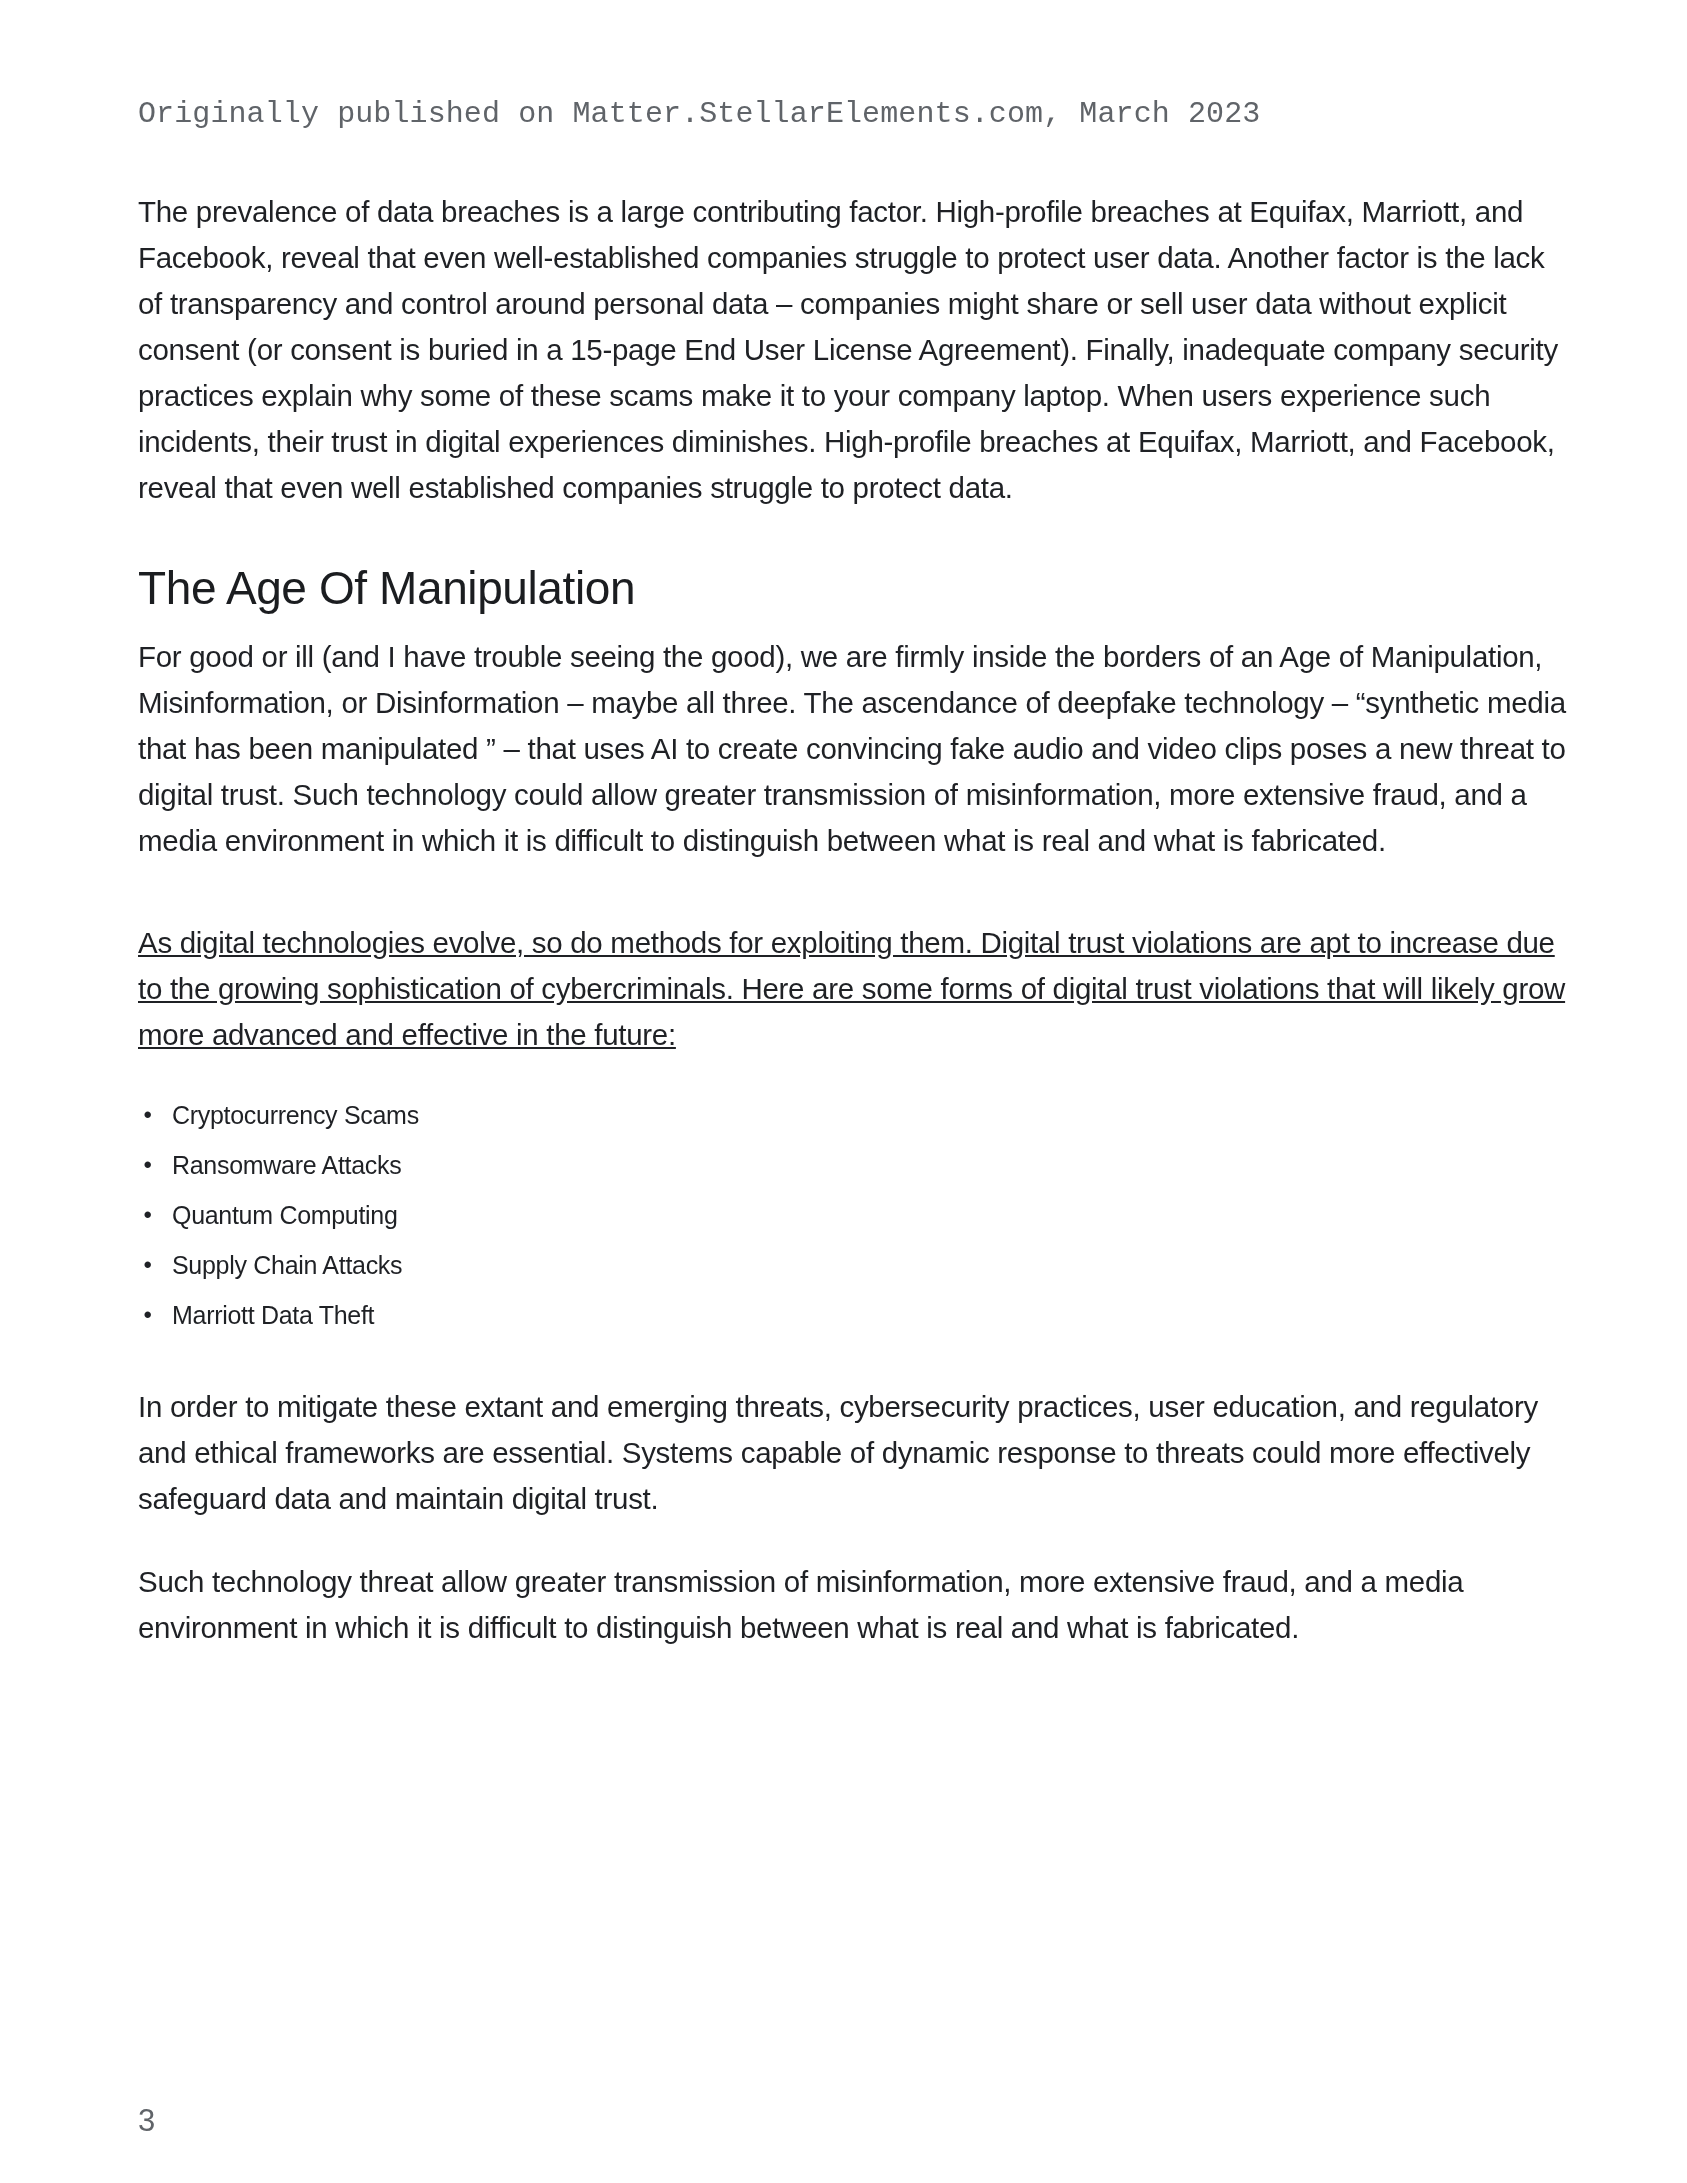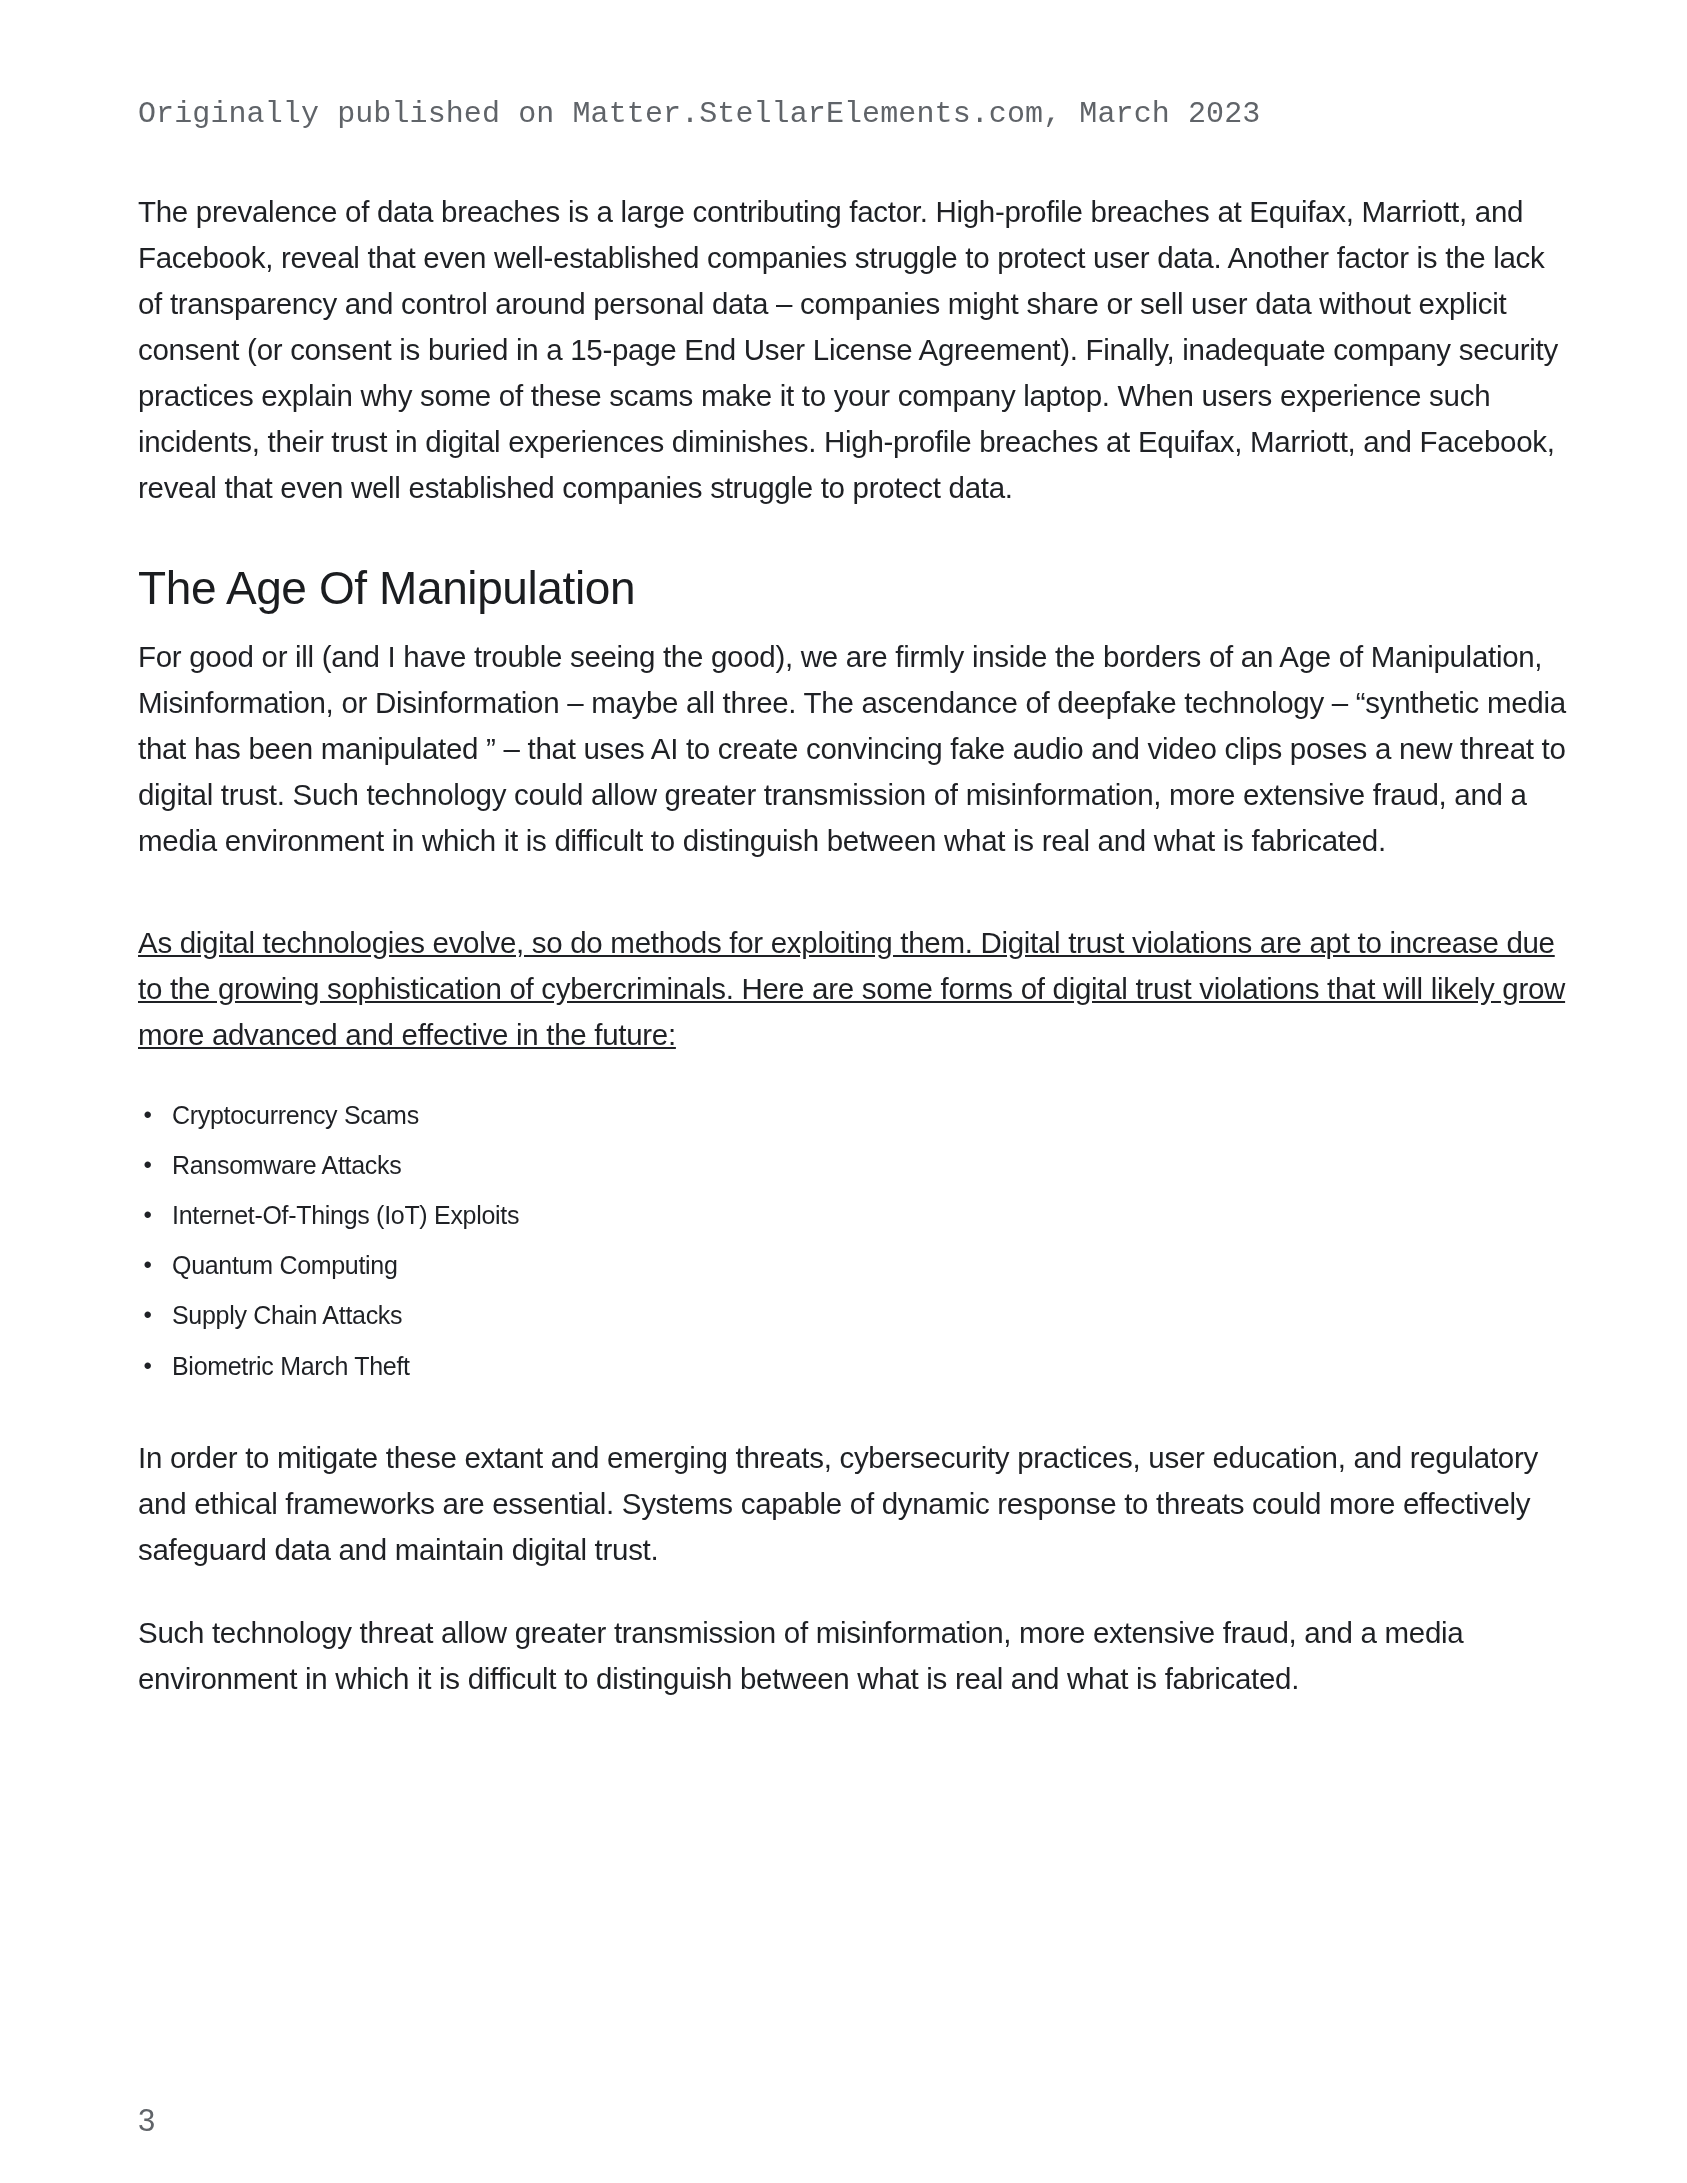--- a/index.html
+++ b/index.html
@@ -96,24 +96,23 @@
 
     <h1 class="section-heading">The Age Of Manipulation</h1>
 
     <p class="body-par par-2">For good or ill (and I have trouble seeing the good), we are firmly inside the borders of an Age of Manipulation, Misinformation, or Disinformation – maybe all three. The ascendance of deepfake technology – “synthetic media that has been manipulated ” – that uses AI to create convincing fake audio and video clips poses a new threat to digital trust. Such technology could allow greater transmission of misinformation, more extensive fraud, and a media environment in which it is difficult to distinguish between what is real and what is fabricated.</p>
 
     <p class="body-par par-3">As digital technologies evolve, so do methods for exploiting them. Digital trust violations are apt to increase due to the growing sophistication of cybercriminals. Here are some forms of digital trust violations that will likely grow more advanced and effective in the future:</p>
 
     <ul class="threat-list">
       <li>Cryptocurrency Scams</li>
       <li>Ransomware Attacks</li>
-      <li>Internet-Of-Things (IoT) Exploits</li>
       <li>Quantum Computing</li>
       <li>Supply Chain Attacks</li>
-      <li>Biometric March Theft</li>
+      <li>Marriott Data Theft</li>
     </ul>
 
     <p class="body-par par-4">In order to mitigate these extant and emerging threats, cybersecurity practices, user education, and regulatory and ethical frameworks are essential. Systems capable of dynamic response to threats could more effectively safeguard data and maintain digital trust.</p>
 
     <p class="body-par par-5">Such technology threat allow greater transmission of misinformation, more extensive fraud, and a media environment in which it is difficult to distinguish between what is real and what is fabricated.</p>
 
   </div>
 
   <div class="page-number">3</div>
 </div>

